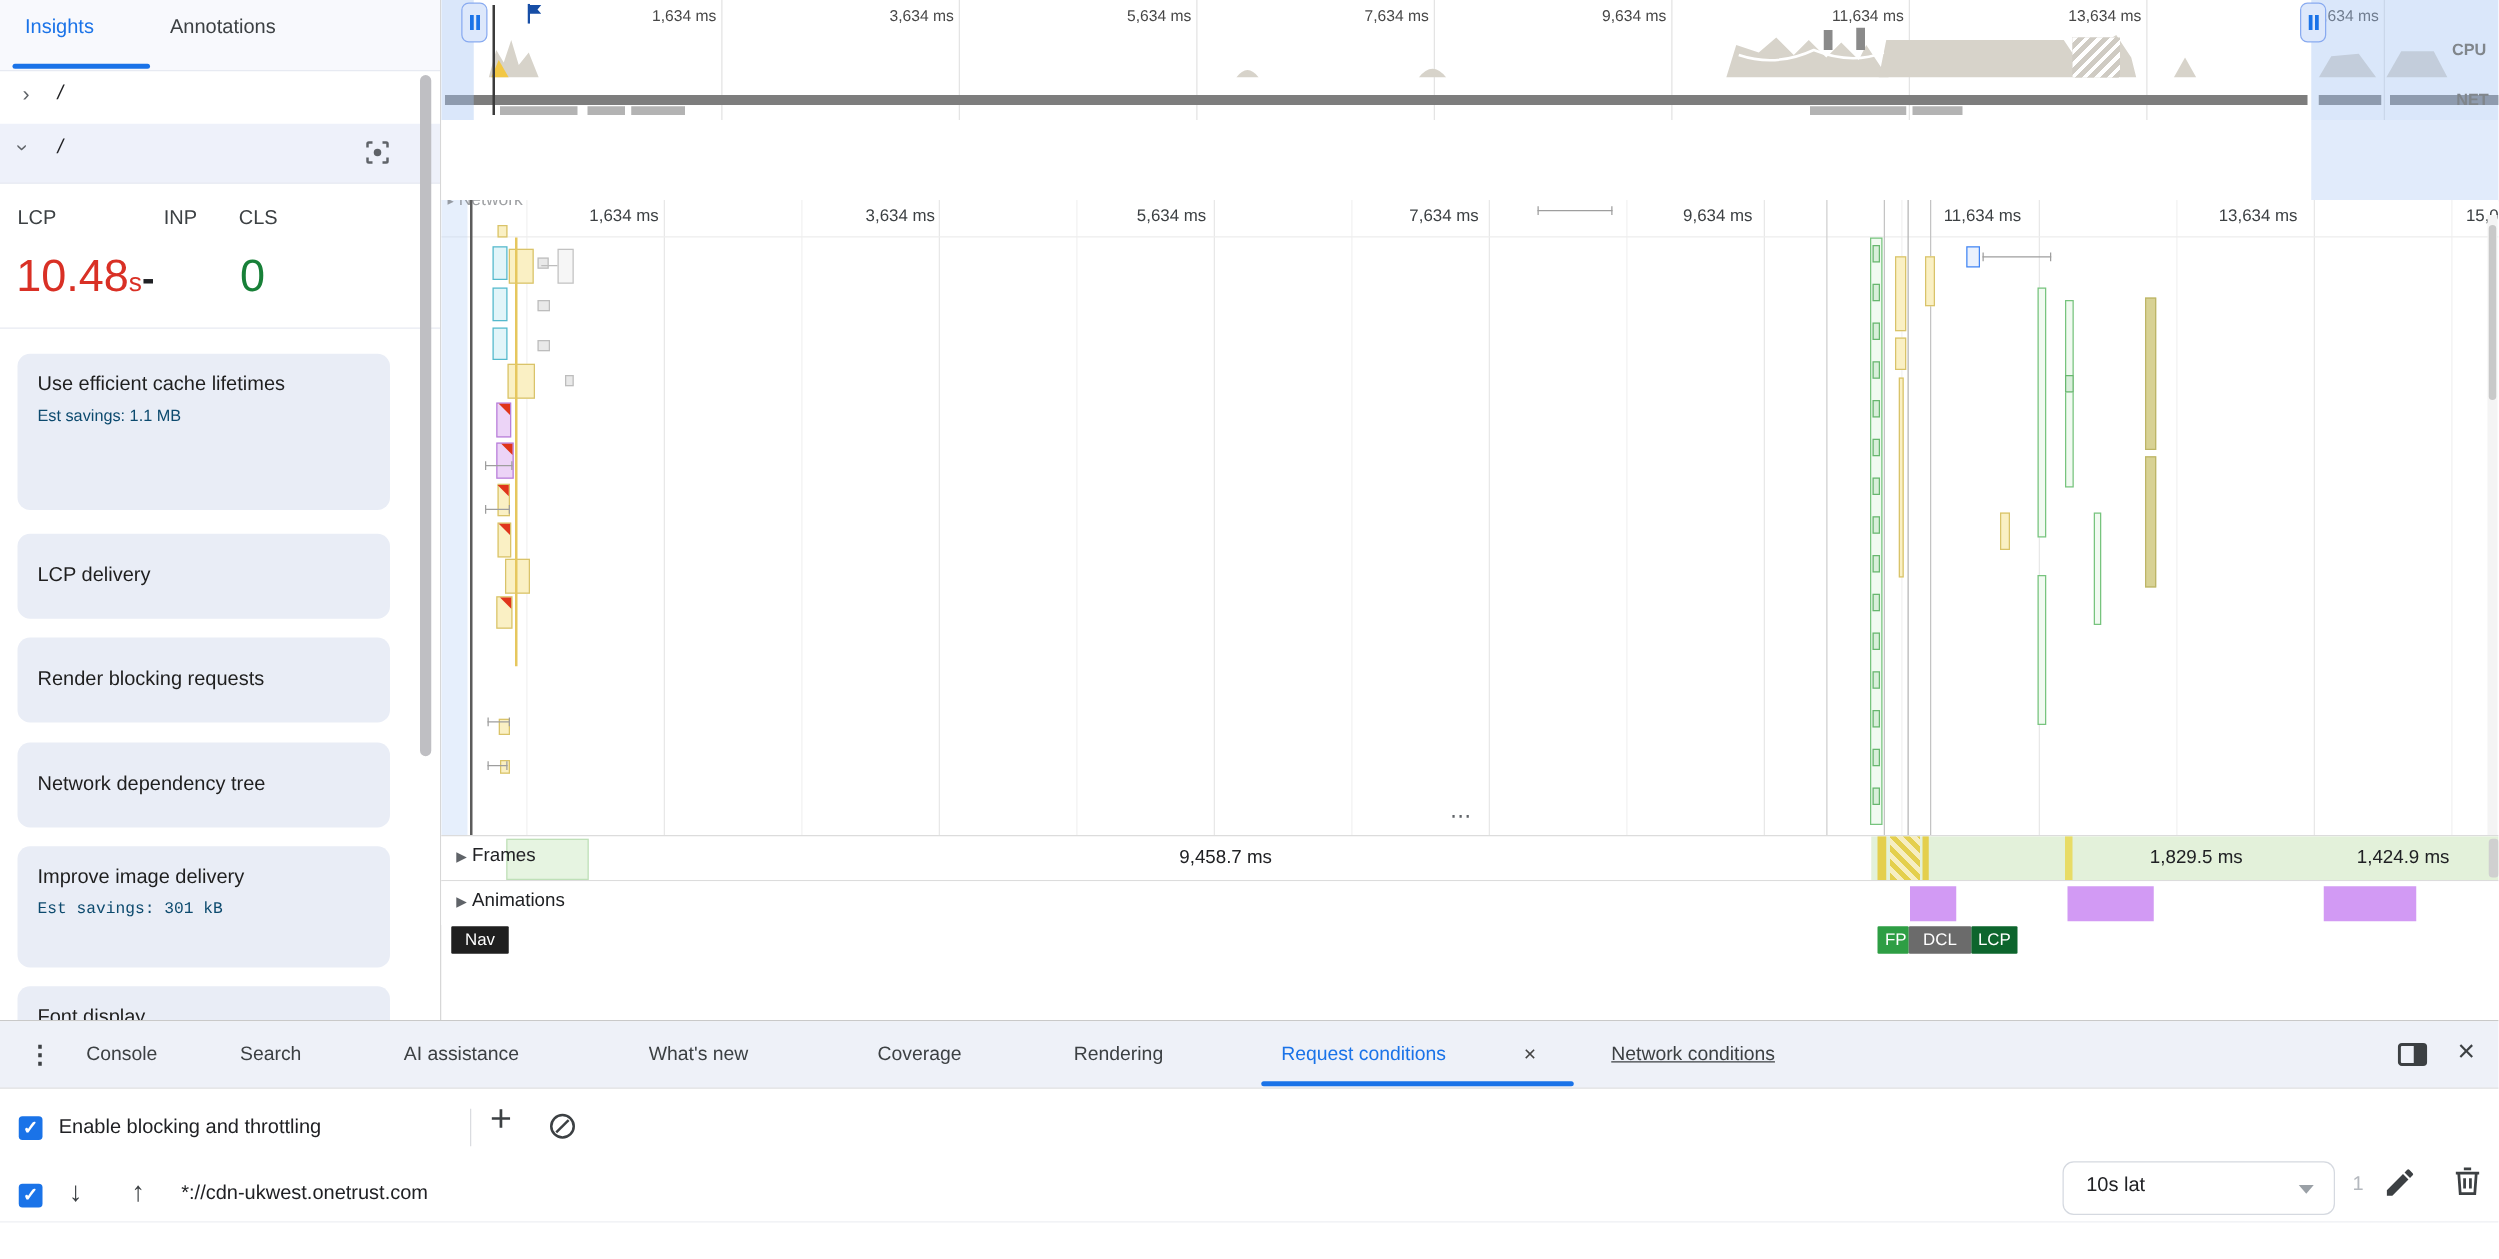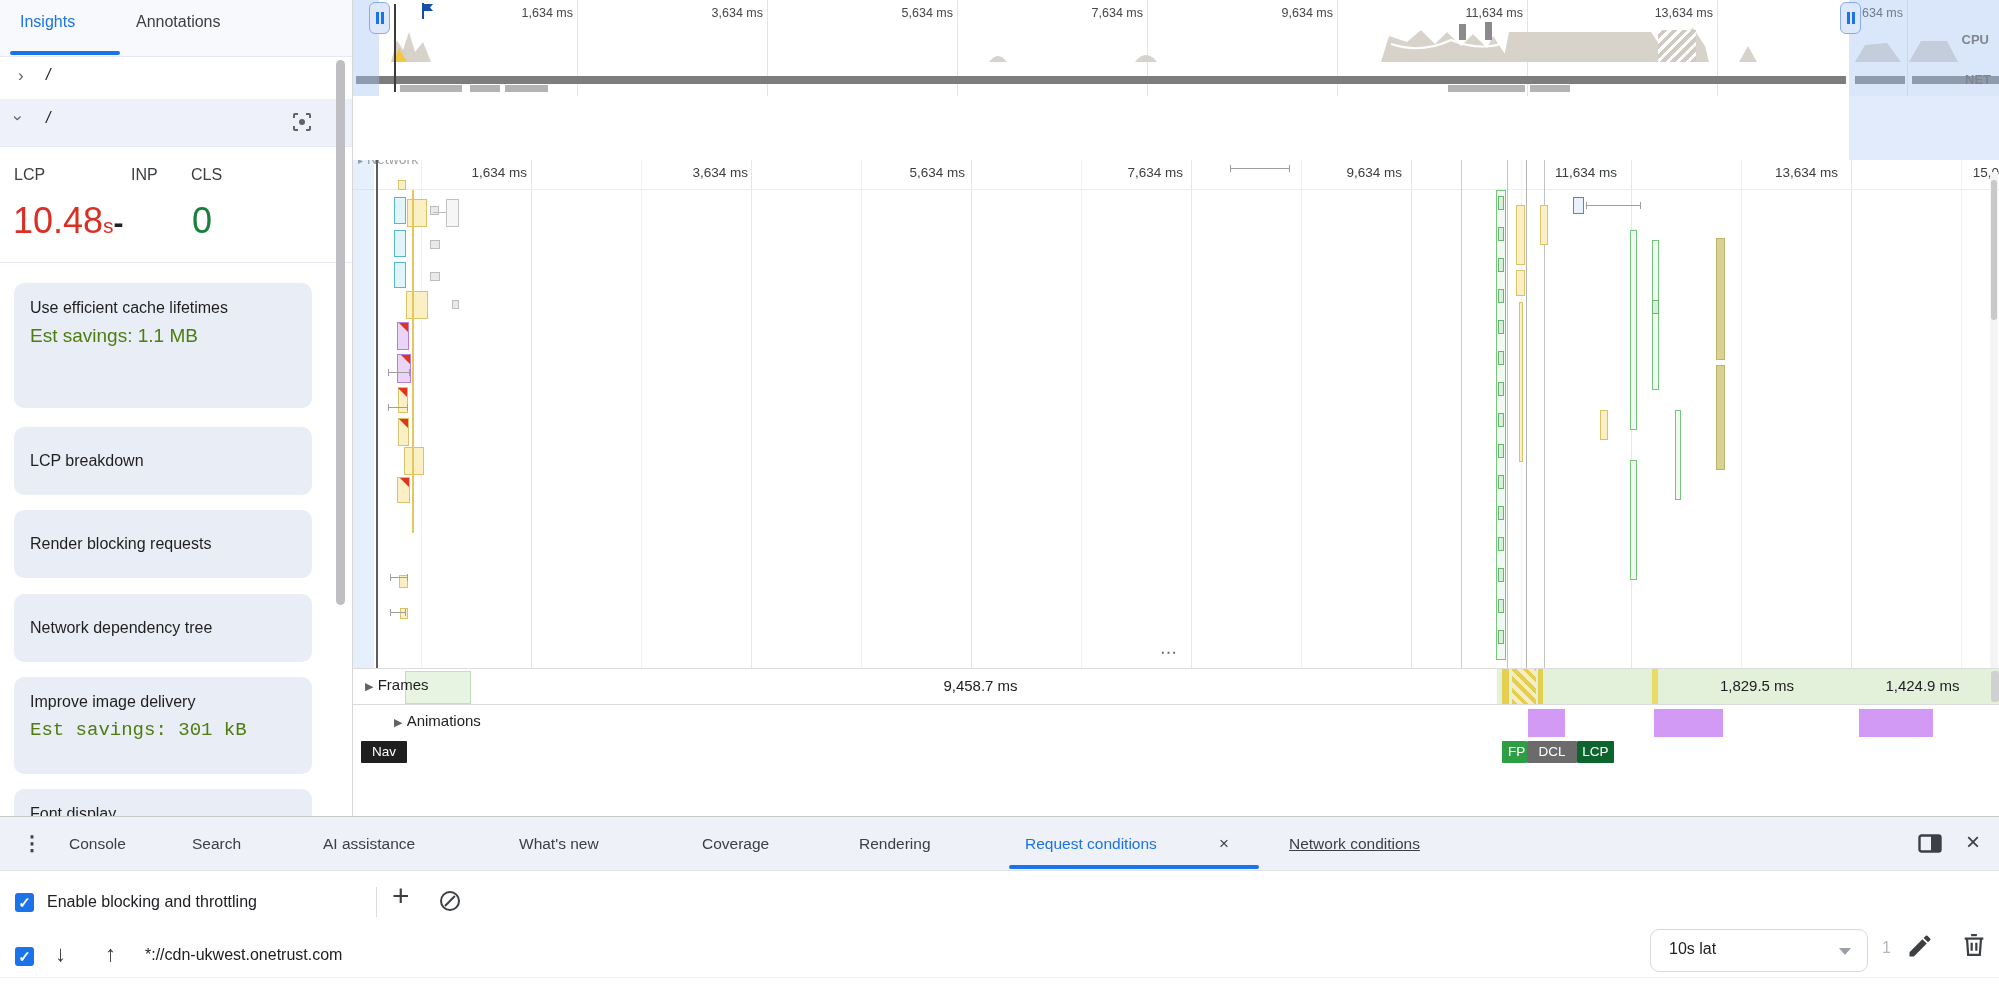--- a/index.html
+++ b/index.html
@@ -6,21 +6,21 @@
   .app{position:relative;width:1999px;height:1007px;overflow:hidden;background:#fff;
        font-family:"Liberation Sans",sans-serif;color:#202124;-webkit-font-smoothing:antialiased;}
   .abs{position:absolute;}
   .gridline{position:absolute;top:159px;height:606px;width:1px;background:#e8e8e8;}
   .gridline.minor{background:#f2f2f2;}
   .mm-grid{position:absolute;top:0;height:96px;width:1px;background:#e4e4e4;}
   .tick{position:absolute;font-size:12.5px;color:#474747;white-space:nowrap;}
   .tick2{position:absolute;font-size:13.5px;color:#3c4043;white-space:nowrap;}
   .card{position:absolute;left:14px;width:298px;background:#e9edf6;border-radius:10px;box-sizing:border-box;padding:14px 16px;}
   .card .t{font-size:16px;color:#1f1f1f;line-height:21px;font-weight:500;}
-  .card .s{font-size:19px;color:#4d7c0f;font-weight:500;margin-top:7px;}
+  .card .s{font-size:13px;color:#0c4a6e;font-weight:500;margin-top:7px;}
   .wbar{position:absolute;box-sizing:border-box;}
   .teal{background:#e2f5f9;border:1.5px solid #55b9cc;}
   .yellow{background:#faf0c4;border:1px solid #d9c36a;}
   .gray{background:#e9e9e9;border:1px solid #bdbdbd;}
   .grayo{background:#f6f6f6;border:1px solid #c2c2c2;}
   .lav{background:#ecd4f7;border:1px solid #b87fd9;}
   .greeno{background:#f1faf1;border:1px solid #77c47e;}
   .green{background:#d9efdb;border:1px solid #68b76f;}
   .blueo{background:#eaf1fd;border:1.5px solid #4285f4;}
   .olive{background:#d8d294;border:1px solid #bdb567;}
@@ -78,21 +78,21 @@
     </div>
     <div class="abs" style="left:192px;top:200px;font-size:36px;font-weight:500;color:#188038;">0</div>
     <div class="abs" style="left:0;top:262px;width:352px;height:1px;background:#e7eaf2;"></div>
 
     <div id="cards">
         <div class="card" style="top:283px;height:125px;">
           <div class="t" style="position:relative;">Use efficient cache lifetimes</div>
           <div class="s" style="position:relative;">Est savings: 1.1 MB</div>
         </div>
         <div class="card" style="top:427px;height:68px;">
-          <div class="t" style="position:relative;margin-top:9px;">LCP breakdown</div>
+          <div class="t" style="position:relative;margin-top:9px;">LCP delivery</div>
         </div>
         <div class="card" style="top:510px;height:68px;">
           <div class="t" style="position:relative;margin-top:9px;">Render blocking requests</div>
         </div>
         <div class="card" style="top:594px;height:68px;">
           <div class="t" style="position:relative;margin-top:9px;">Network dependency tree</div>
         </div>
         <div class="card" style="top:677px;height:97px;">
           <div class="t" style="position:relative;">Improve image delivery</div>
           <div class="s" style="position:relative;font-family:Liberation Mono, monospace;">Est savings: 301 kB</div>
@@ -307,21 +307,21 @@
     <div class="abs" style="left:1149px;top:0;width:7px;height:35px;background:#e4cf4e;"></div>
     <div class="abs" style="left:1159px;top:0;width:24px;height:35px;background:repeating-linear-gradient(45deg,#e4cf4e 0 4px,#f6eec2 4px 8px);"></div>
     <div class="abs" style="left:1185px;top:0;width:5px;height:35px;background:#e4cf4e;"></div>
     <div class="abs" style="left:1299px;top:0;width:6px;height:35px;background:#e8dc66;"></div>
     <div class="abs" style="left:1344px;top:8px;width:120px;text-align:center;font-size:15px;color:#202124;">1,829.5 ms</div>
     <div class="abs" style="left:1512px;top:8px;width:115px;text-align:center;font-size:15px;color:#202124;">1,424.9 ms</div>
     <div class="abs" style="left:1638px;top:2px;width:8px;height:31px;background:#d0d0d0;border-radius:3px;"></div>
   </div>
 
   <div class="abs" id="anim-row" style="left:353px;top:705px;width:1646px;height:35px;background:#fff;overflow:hidden;">
-    <div class="abs" style="left:12px;top:7px;font-size:15px;color:#202124;margin-left:29px;">
+    <div class="abs" style="left:12px;top:7px;font-size:15px;color:#202124;">
       <span style="font-size:11px;color:#5f6368;">▶</span>&nbsp;<span>Animations</span></div>
     <div class="abs" style="left:1175px;top:4px;width:37px;height:28px;background:#d29af4;"></div>
     <div class="abs" style="left:1301px;top:4px;width:69px;height:28px;background:#d29af4;"></div>
     <div class="abs" style="left:1506px;top:4px;width:74px;height:28px;background:#d29af4;"></div>
   </div>
 
   <div class="chip" style="left:361px;width:46px;background:#1f1f1f;">Nav</div>
   <div class="chip" style="left:1502px;width:25px;background:#2e9e44;text-align:left;padding-left:6px;box-sizing:border-box;">FP</div>
   <div class="chip" style="left:1527px;width:50px;background:#6b6b6b;z-index:2;">DCL</div>
   <div class="chip" style="left:1577px;width:37px;background:#0d652d;direction:rtl;">LCP</div>

